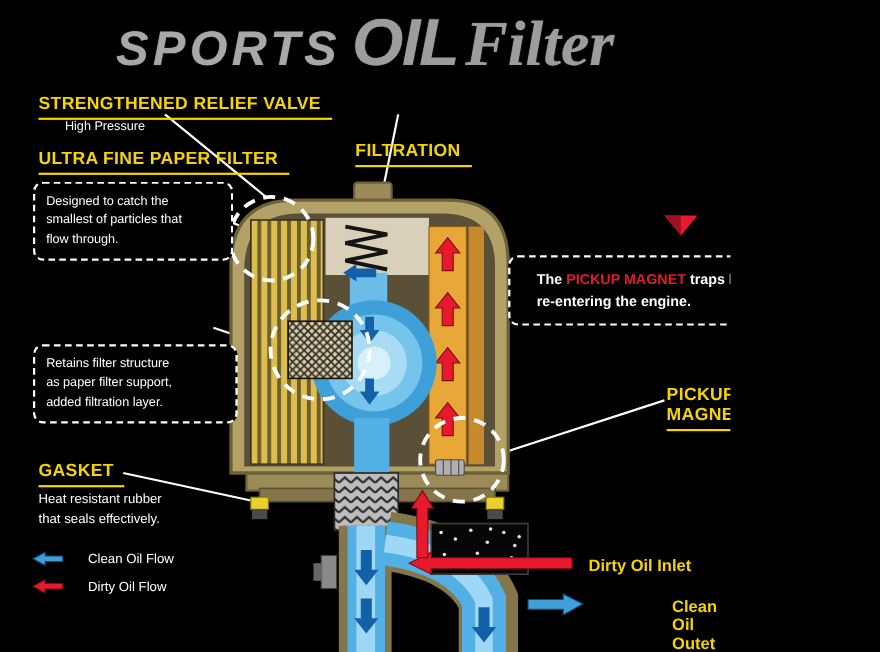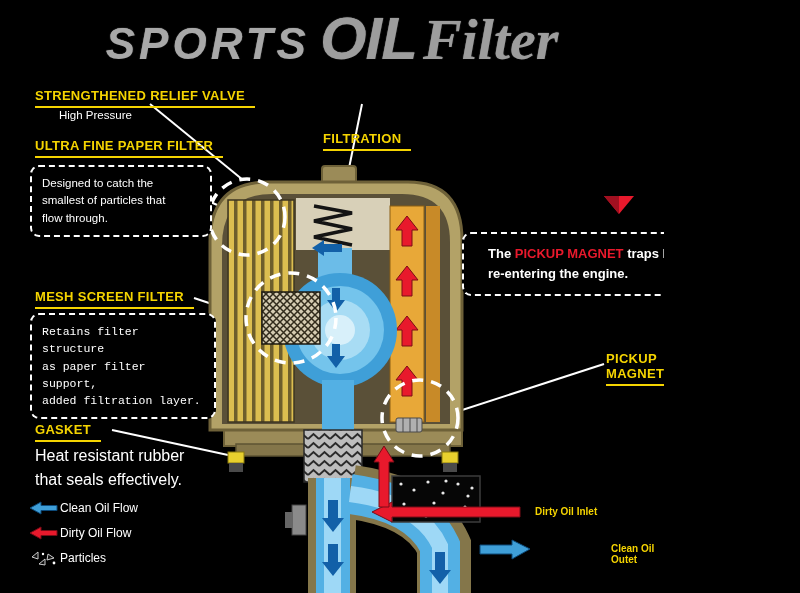--- a/index.html
+++ b/index.html
@@ -8,33 +8,33 @@
   .abs{position:absolute;}
   
   .title{top:4px;left:0;width:100%;text-align:center;white-space:nowrap;}
   .title .t-sports{font-size:44px;font-weight:bold;font-style:italic;color:#a8a8a8;
         letter-spacing:4px;text-shadow:0 2px 2px #000,0 0 1px #cfcfcf;}
   .title .t-oil{font-size:60px;font-weight:bold;font-style:italic;color:#9d9d9d;
         margin-left:10px;letter-spacing:-1px;text-shadow:0 2px 2px #000,0 0 1px #cfcfcf;}
   .title .t-filter{font-size:58px;font-weight:bold;font-style:italic;color:#9d9d9d;
         font-family:"Liberation Serif",serif;margin-left:6px;text-shadow:0 2px 2px #000,0 0 1px #cfcfcf;}
   
-  .ylabel{color:#f5d400;font-weight:bold;font-size:13px;letter-spacing:.3px;
+  .ylabel{color:#f5d400;font-weight:bold;font-size:16px;letter-spacing:.3px;
           border-bottom:2px solid #f5d400;padding:0 10px 3px 0;display:inline-block;}
   .sub{font-size:11.5px;color:#fff;}
   .dashed-box{border:2px dashed #fff;border-radius:9px;padding:8px 10px;
               font-size:11.5px;line-height:1.5;color:#fff;white-space:pre-line;background:#000;}
-  .plain-desc{font-size:16px;line-height:1.5;color:#fff;white-space:pre-line;}
+  .plain-desc{font-size:12px;line-height:1.5;color:#fff;white-space:pre-line;}
   .note-box{border:2px dashed #fff;border-radius:9px;padding:10px 24px;width:300px;
             font-size:13px;font-weight:bold;line-height:1.55;color:#fff;background:#000;}
   .note-box .hl{color:#e8192c;}
   
-  .legend-row{display:flex;align-items:center;gap:2px;height:18px;}
+  .legend-row{display:flex;align-items:center;gap:22px;height:18px;}
   .legend-row .txt{font-size:12px;color:#fff;}
-  .flow-label{color:#f5d400;font-weight:bold;font-size:10px;}
+  .flow-label{color:#f5d400;font-weight:bold;font-size:15px;}
   svg{display:block;}
   .diagram{top:0;left:0;pointer-events:none;}
 </style>
 </head>
 <body>
 
 <div class="stage">
 
   <svg class="abs diagram" width="800" height="593" viewBox="0 0 800 593">
     <defs>
@@ -192,24 +192,21 @@
     <span class="ylabel">FILTRATION</span>
   </div>
 
   <div class="abs" style="left:35px;top:136px;">
     <span class="ylabel">ULTRA FINE PAPER FILTER</span>
   </div>
   <div class="abs dashed-box" style="left:30px;top:165px;width:158px;">Designed to catch the
 smallest of particles that
 flow through.</div>
 
-  <div class="abs" style="left:35px;top:287px;">
-    <span class="ylabel">MESH SCREEN FILTER</span>
-  </div>
-  <div class="abs dashed-box" style="left:30px;top:313px;width:162px;font-family:Liberation Mono, monospace;">Retains filter structure
+  <div class="abs dashed-box" style="left:30px;top:313px;width:162px;">Retains filter structure
 as paper filter support,
 added filtration layer.</div>
 
   <div class="abs" style="left:35px;top:420px;">
     <span class="ylabel">GASKET</span>
   </div>
   <div class="abs plain-desc" style="left:35px;top:444px;">Heat resistant rubber
 that seals effectively.</div>
 
   <div class="abs" style="left:28px;top:499px;display:flex;flex-direction:column;gap:7px;">
@@ -218,30 +215,20 @@
         <polygon points="2,7 13,1 13,4.5 29,4.5 29,9.5 13,9.5 13,13" fill="#3f9fd8" stroke="#0c4a7a"></polygon>
       </svg>
       <span class="txt">Clean Oil Flow</span>
     </div>
     <div class="legend-row">
       <svg width="30" height="14">
         <polygon points="2,7 13,1 13,4.5 29,4.5 29,9.5 13,9.5 13,13" fill="#e8192c" stroke="#7a0c16"></polygon>
       </svg>
       <span class="txt">Dirty Oil Flow</span>
     </div>
-    <div class="legend-row">
-      <svg width="30" height="16">
-        <polygon points="4,7 10,2 10,9" fill="#111" stroke="#ccc"></polygon>
-        <polygon points="11,14 17,9 17,15" fill="#111" stroke="#ccc"></polygon>
-        <polygon points="20,4 26,8 19,10" fill="#111" stroke="#ccc"></polygon>
-        <circle cx="26" cy="13" r="1.4" fill="#fff"></circle>
-        <circle cx="15" cy="4" r="1.2" fill="#fff"></circle>
-      </svg>
-      <span class="txt">Particles</span>
-    </div>
   </div>
 
   <div class="abs note-box" style="left:462px;top:232px;">
     <span>The </span><span class="hl">PICKUP MAGNET</span><span> traps harmful debris from re-entering the engine.</span>
   </div>
 
   <div class="abs" style="left:606px;top:351px;">
     <span class="ylabel">PICKUP MAGNET</span>
   </div>
 

